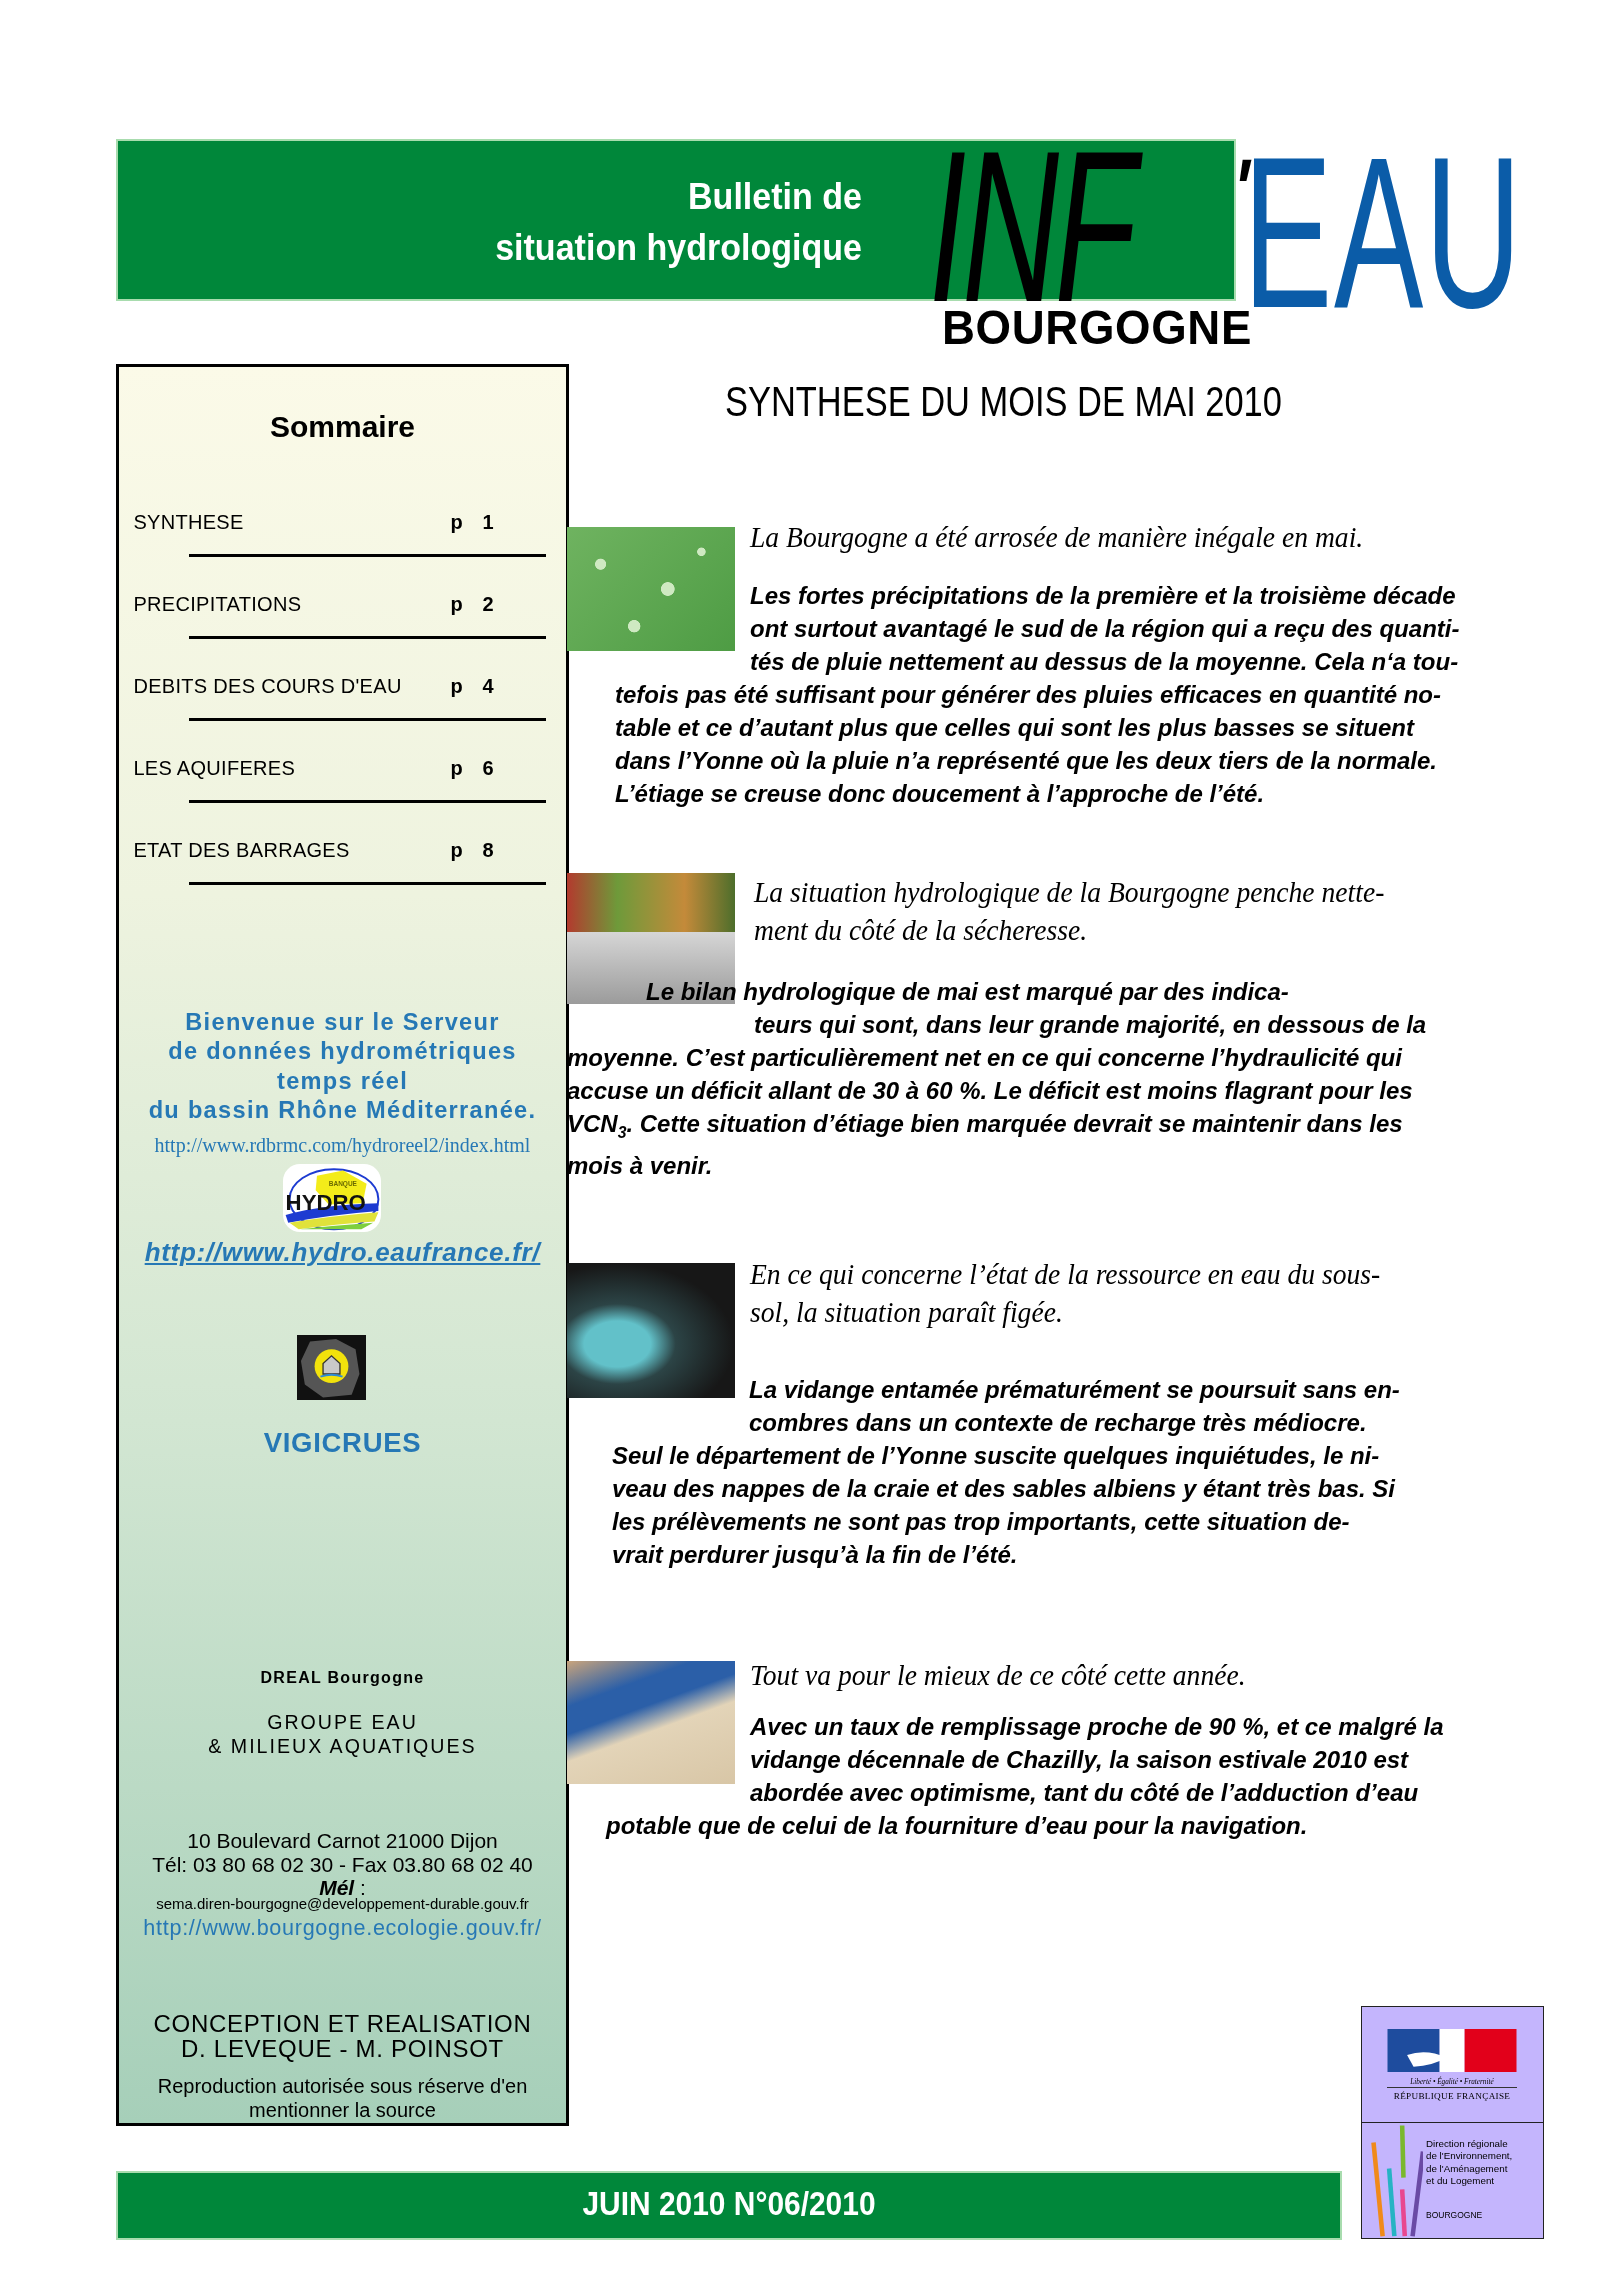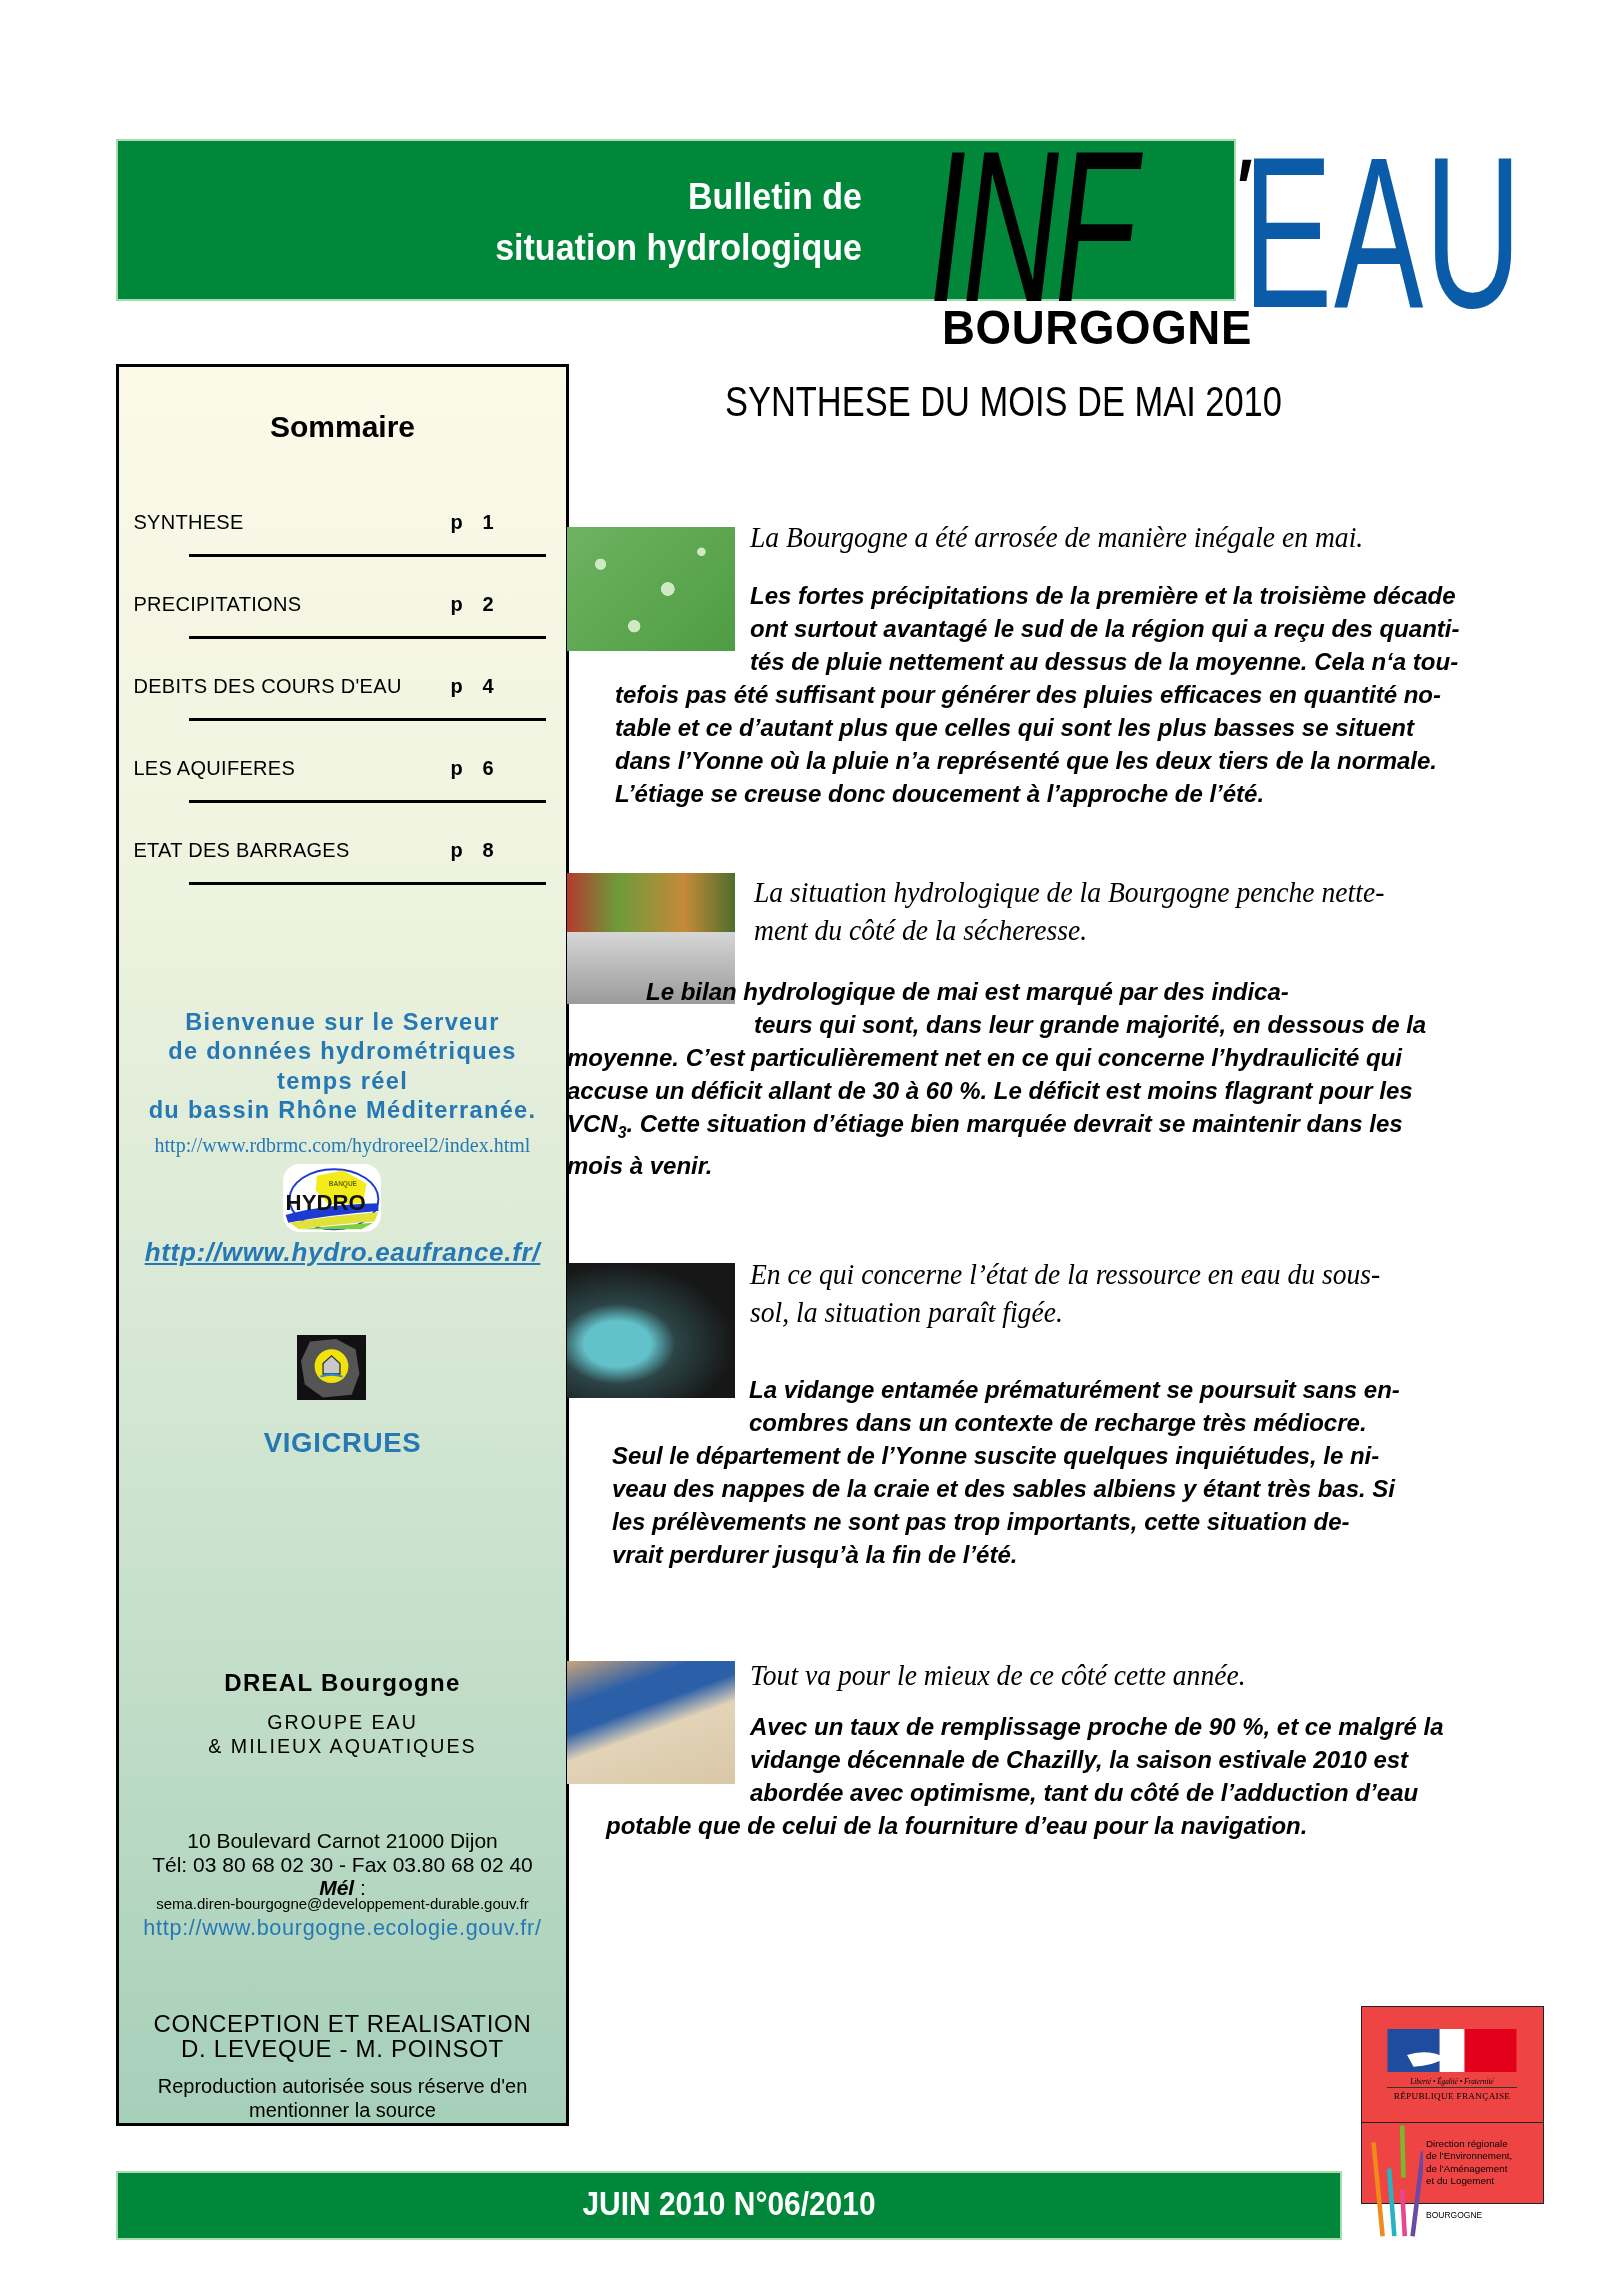--- a/index.html
+++ b/index.html
@@ -42,21 +42,21 @@
   .rdb-url { position:absolute; left:0; right:0; top:767px; text-align:center; color:#2678b5;
              font-family:"Liberation Serif", serif; font-size:20px; }
   .hydro-logo { position:absolute; left:164px; top:797px; width:98px; height:68px; background:#fff;border-radius:17px; }
   .hydro-url { position:absolute; left:0; right:0; top:870px; text-align:center; color:#2678b5;
                font-weight:bold; font-style:italic; font-size:26px; text-decoration:underline; letter-spacing:0.7px; }
   .vigi-logo { position:absolute; left:178px; top:968px; width:69px; height:65px; background:#111; }
   .vigi-label { position:absolute; left:0; right:0; top:1060px; text-align:center; color:#2678b5;
                 font-weight:bold; font-size:27.5px; letter-spacing:0.7px; }
 
   .dreal { position:absolute; left:0; right:0; top:1302px; text-align:center; font-weight:bold;
-           font-size:24px; letter-spacing:1.3px; }
+           font-size:16px; letter-spacing:1.3px; }
   .groupe { position:absolute; left:0; right:0; top:1344px; text-align:center; font-size:19.6px;
             line-height:23.6px; letter-spacing:2px; }
   .addr { position:absolute; left:0; right:0; top:1462px; text-align:center; font-size:21px; line-height:23.6px; }
   .mel-label { font-weight:bold; font-style:italic; }
   .email { position:absolute; left:0; right:0; top:1528px; text-align:center; font-size:15px; }
   .site { position:absolute; left:0; right:0; top:1548px; text-align:center; color:#2678b5; font-size:21.6px; letter-spacing:0.7px; }
   .credits { position:absolute; left:0; right:0; top:1644px; text-align:center; font-size:24px; line-height:25px; letter-spacing:0.7px; }
   .repro { position:absolute; left:0; right:0; top:1707px; text-align:center; font-size:20px; line-height:24px; }
 
   
@@ -65,22 +65,22 @@
               font-size:30px; line-height:38px; transform:scaleX(0.92); transform-origin:left top; }
   .art-body { position:absolute; font-weight:bold; font-style:italic; font-size:24px; line-height:33px;
               text-align:justify; }
   .art-body .l { display:block; white-space:nowrap; }
 
   
   .foot { position:absolute; left:116px; top:2171px; width:1226px; height:69px;
           background:#00873a; border:2.6px solid #a8dcae; box-sizing:border-box; }
   .foot-text { position:absolute; left:0; right:0; top:10.5px; text-align:center; color:#fff;
                font-weight:bold; font-size:34px; transform:scaleX(0.88); }
-  .rf-logo { position:absolute; left:1361px; top:2006px; width:183px; height:198px;
-             border:1.3px solid #222; box-sizing:border-box; background:#ef4444; }
+  .rf-logo { position:absolute; left:1361px; top:2006px; width:183px; height:233px;
+             border:1.3px solid #222; box-sizing:border-box; background:#c4b5fd; }
   .rf-top { position:absolute; left:0; top:0; width:100%; height:115px; border-bottom:1.3px solid #222; }
   .rf-flag { position:absolute; left:25px; top:22px; width:130px; height:43px; }
   .rf-motto { position:absolute; left:25px; top:71px; width:130px; font-family:"Liberation Serif", serif;
               font-style:italic; font-size:7.2px; text-align:center; border-bottom:0.7px solid #333; padding-bottom:1.3px; }
   .rf-name { position:absolute; left:25px; top:84px; width:130px; font-family:"Liberation Serif", serif;
              font-size:9.2px; text-align:center; letter-spacing:0.3px; }
   .dreal-text { position:absolute; left:64px; top:131px; font-size:9.8px; line-height:12.4px; }
   .dreal-region { position:absolute; left:64px; top:203px; font-size:8.5px; }
 </style>
 </head>

